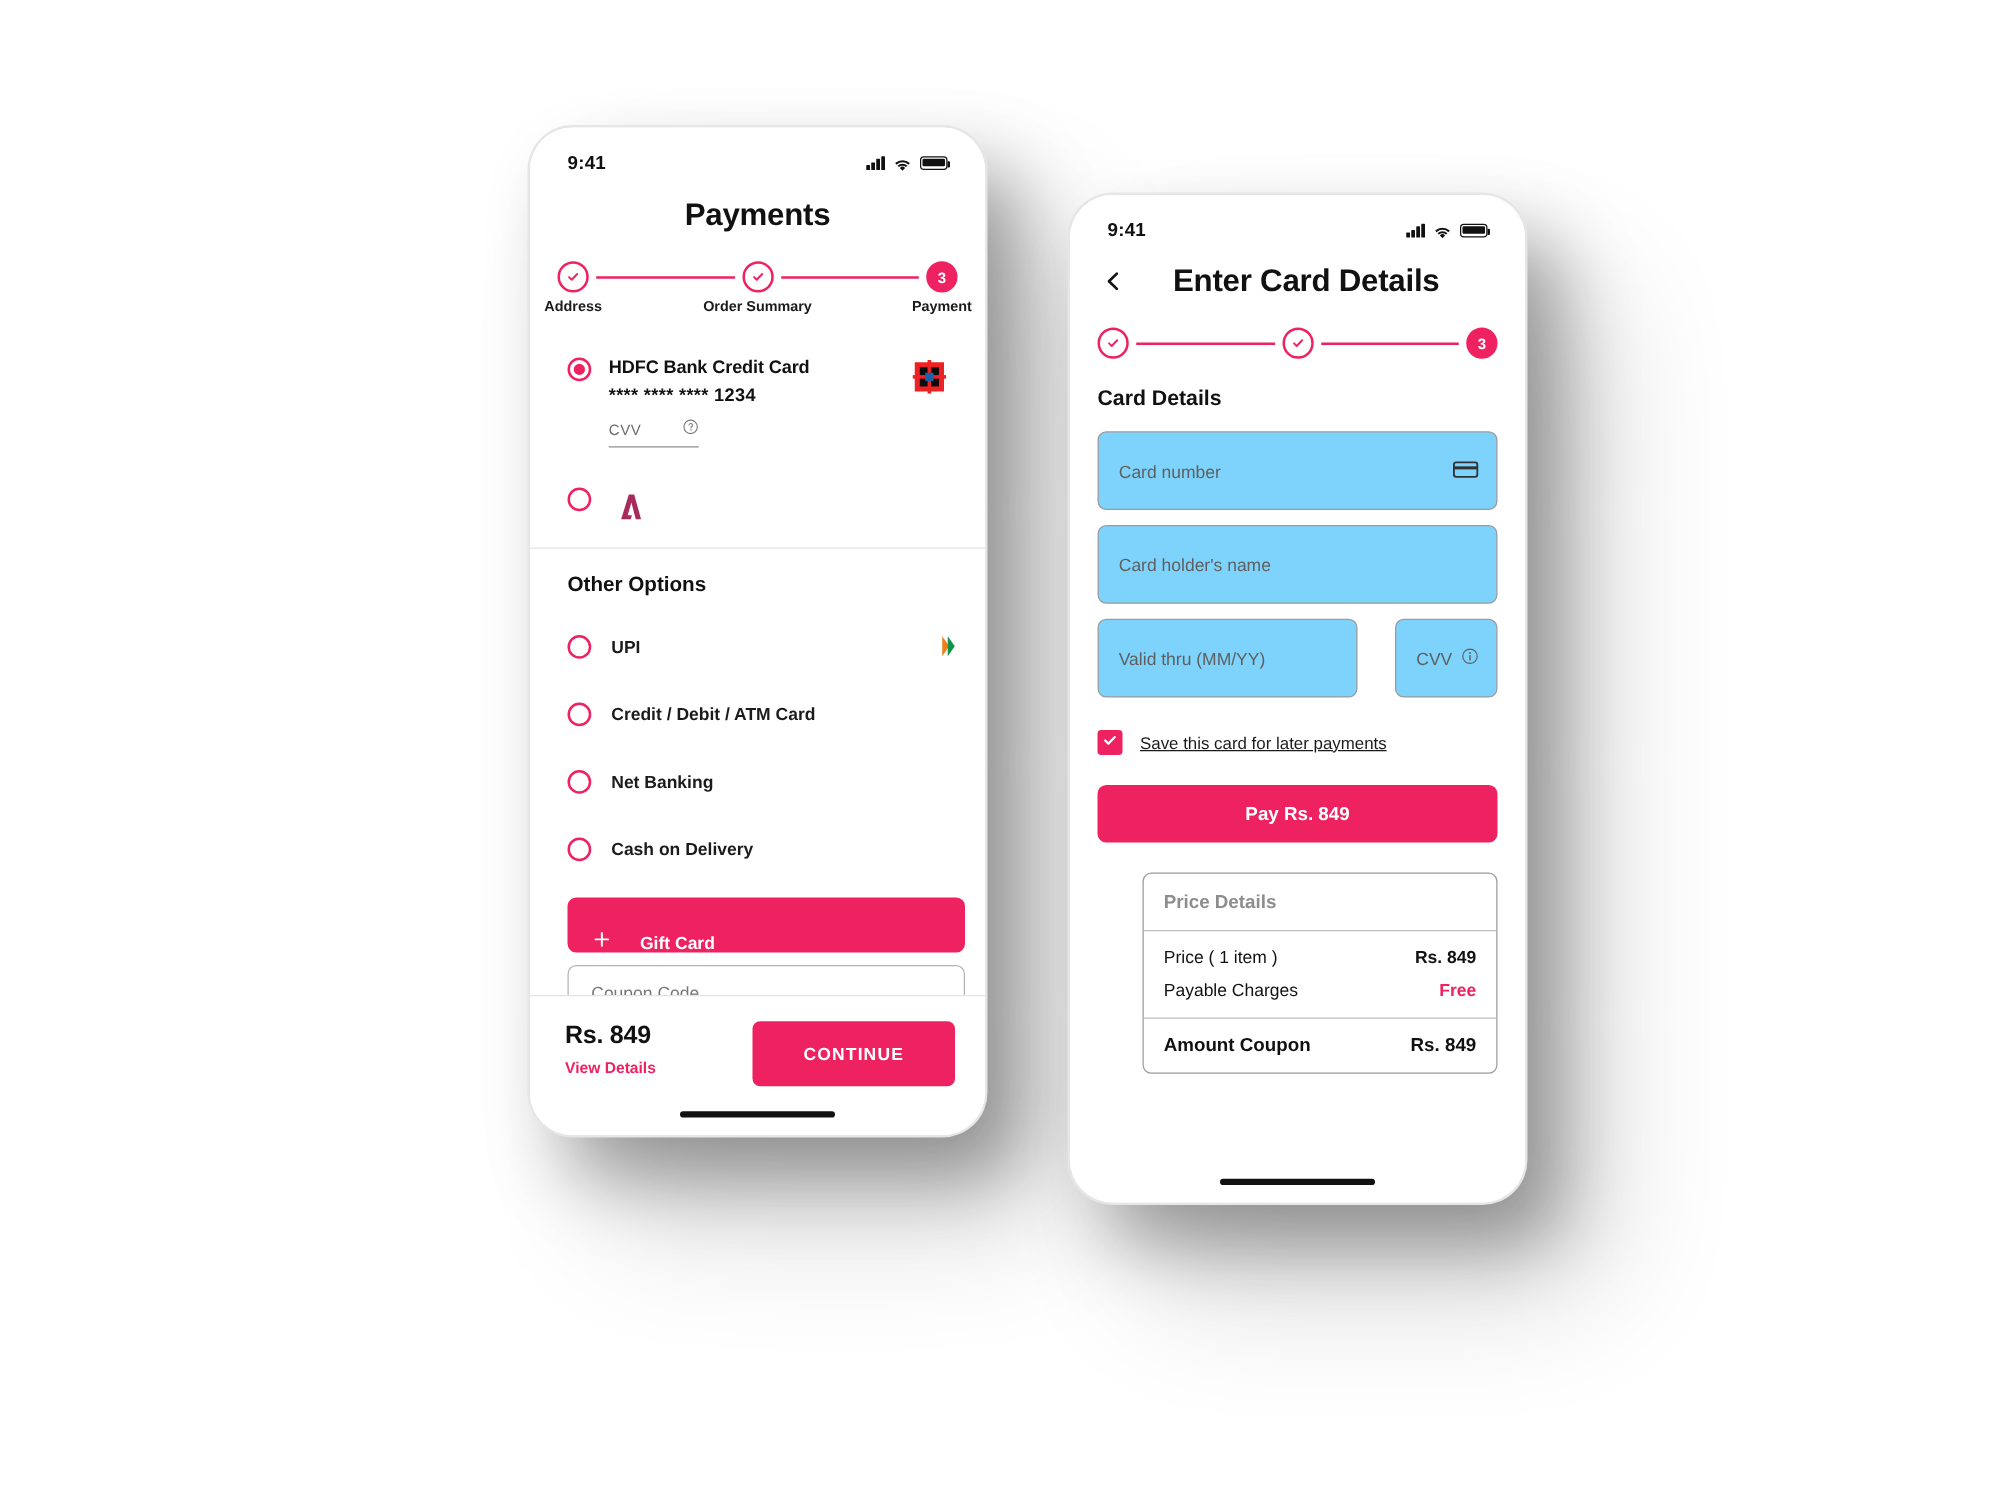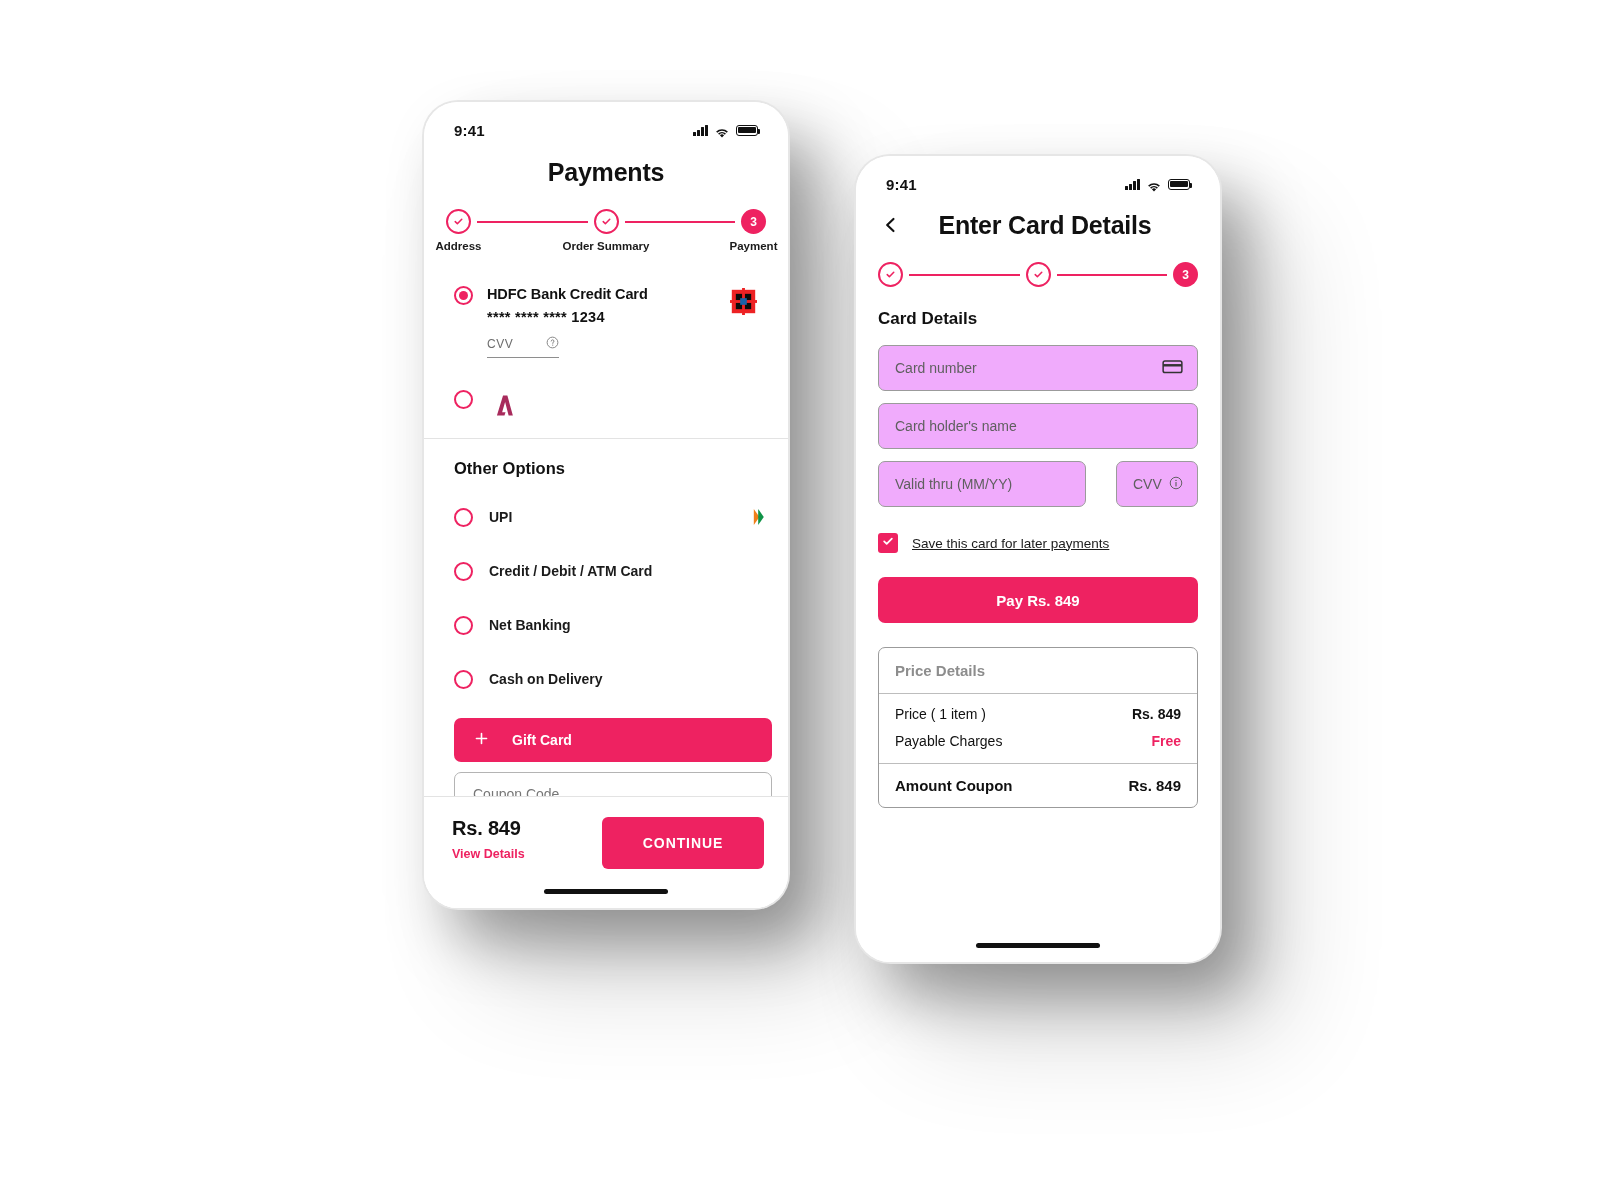--- a/index.html
+++ b/index.html
@@ -117,21 +117,21 @@
 
   
   .other-section { padding: 20px 16px 10px 30px; }
   .section-head { font-size:16.5px; font-weight:700; color:#111; }
   .opt-row { display:flex; align-items:center; gap:16px; margin-top: 24px; justify-content: space-between; }
   .opt-label { flex:1; font-size:14px; font-weight:600; color:#1b1b1b; }
 
   
   .gift-btn {
     margin-top:24px; height:44px; border-radius:7px; background:var(--accent);
-    display:flex; align-items:center; color:#fff; cursor:pointer;
+    display:flex; align-items:flex-end; color:#fff; cursor:pointer;
     font-size:14px; font-weight:700; padding-left:20px; gap:23px;
   }
   .coupon {
     margin-top:10px; height:44px; border-radius:7px; border:1.4px solid #b4b4b4;
     display:flex; align-items:center; padding-left:18px;
     font-size:14px; color:#767676;
   }
 
   
   .bottombar {
@@ -149,43 +149,43 @@
   }
   .home-indicator {
     position:absolute; bottom:14px; left:50%; transform:translateX(-50%);
     width:124px; height:5.5px; border-radius:4px; background:#111;
   }
 
   
   .form-section { padding: 22px 22px 0 22px; }
   .form-head { font-size:17px; font-weight:700; color:#111; margin-bottom:16px; }
   .field {
-    height:46px; border:1.3px solid #9b9b9b; border-radius:7px;
+    height:63px; border:1.3px solid #9b9b9b; border-radius:7px;
     display:flex; align-items:center; padding: 0 14px 0 16px;
-    font-size:14px; color:#5f5f5f; margin-bottom:12px; background:#f0abfc;
+    font-size:14px; color:#5f5f5f; margin-bottom:12px; background:#7dd3fc;
   }
   .field .ph { flex:1; }
   .field-row { display:flex; gap:30px; }
   .field-row .field.small { width:208px; margin-bottom:0; }
   .field-row .field.cvv { flex:1; margin-bottom:0; }
 
   .checkrow { display:flex; align-items:center; gap:14px; margin-top:26px; }
   .checkbox {
     width:20px; height:20px; border-radius:3px; background:var(--accent);
     display:flex; align-items:center; justify-content:center; flex:none;
   }
   .check-label { font-size:13.5px; color:#1b1b1b;text-decoration:underline; }
 
   .pay-btn {
     margin-top:24px; height:46px; border-radius:7px; background:var(--accent);
     color:#fff; font-size:15px; font-weight:700;
     display:flex; align-items:center; justify-content:center; cursor:pointer;
   }
 
-  .price-card { margin-top:24px; border:1.3px solid #9b9b9b; border-radius:7px; overflow:hidden; }
+  .price-card { margin-top:24px; border:1.3px solid #9b9b9b; border-radius:7px; overflow:hidden;margin-left:36px; }
   .pc-head {
     padding: 14px 16px; font-size:15px; font-weight:700; color:#8d8d8d;
     border-bottom:1.2px solid #bdbdbd;
   }
   .pc-body { padding: 12px 16px 14px 16px; border-bottom:1.2px solid #bdbdbd; }
   .pc-line { display:flex; justify-content:space-between; align-items:center; font-size:14px; color:#111; }
   .pc-line + .pc-line { margin-top:11px; }
   .pc-line .val { font-weight:700; }
   .pc-foot {
     padding: 13px 16px; display:flex; justify-content:space-between; align-items:center;

